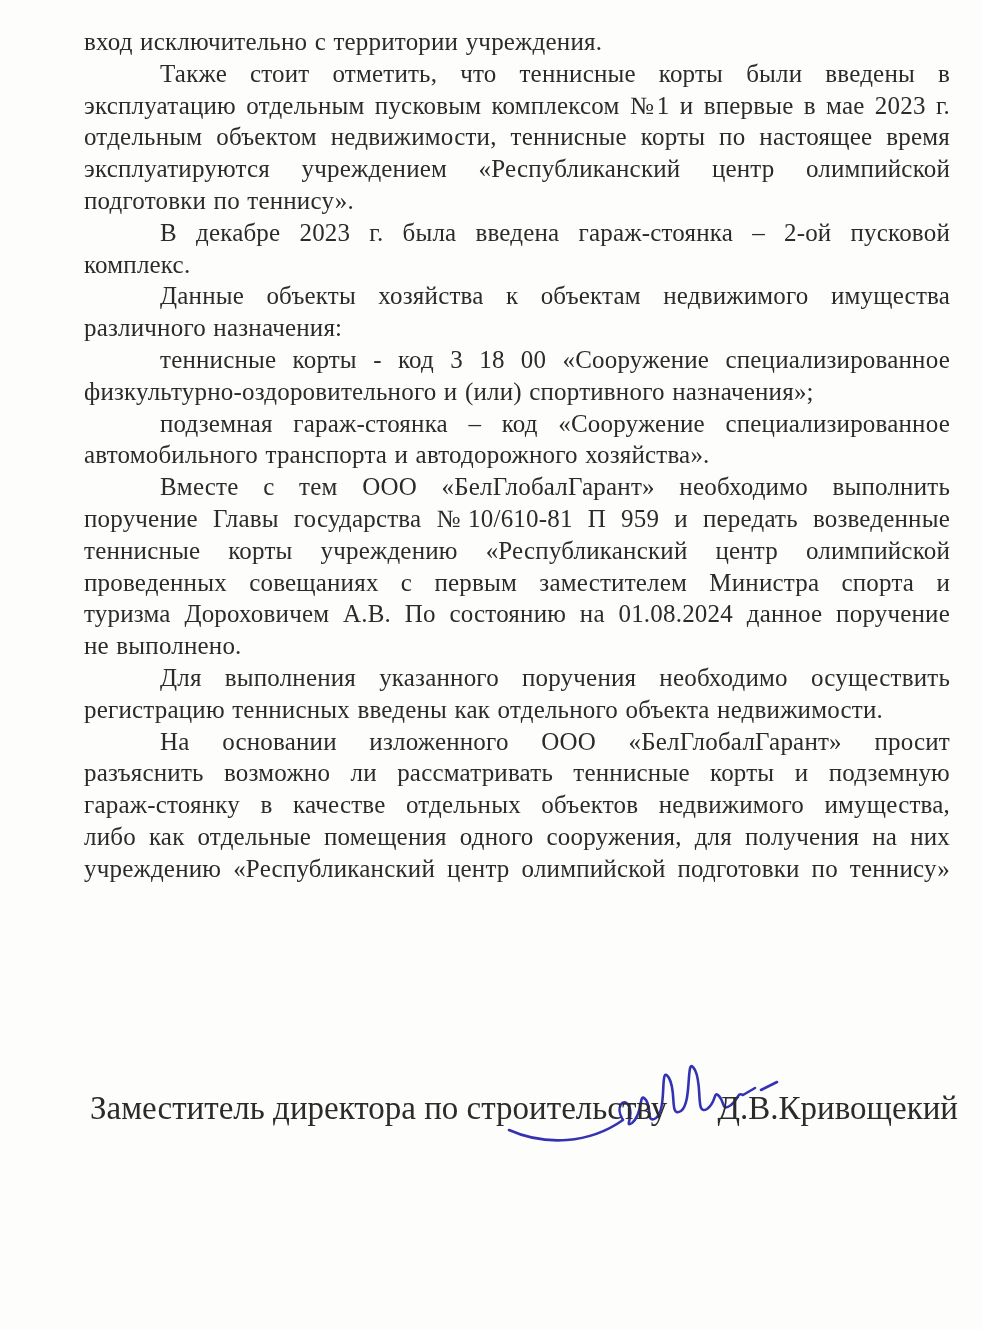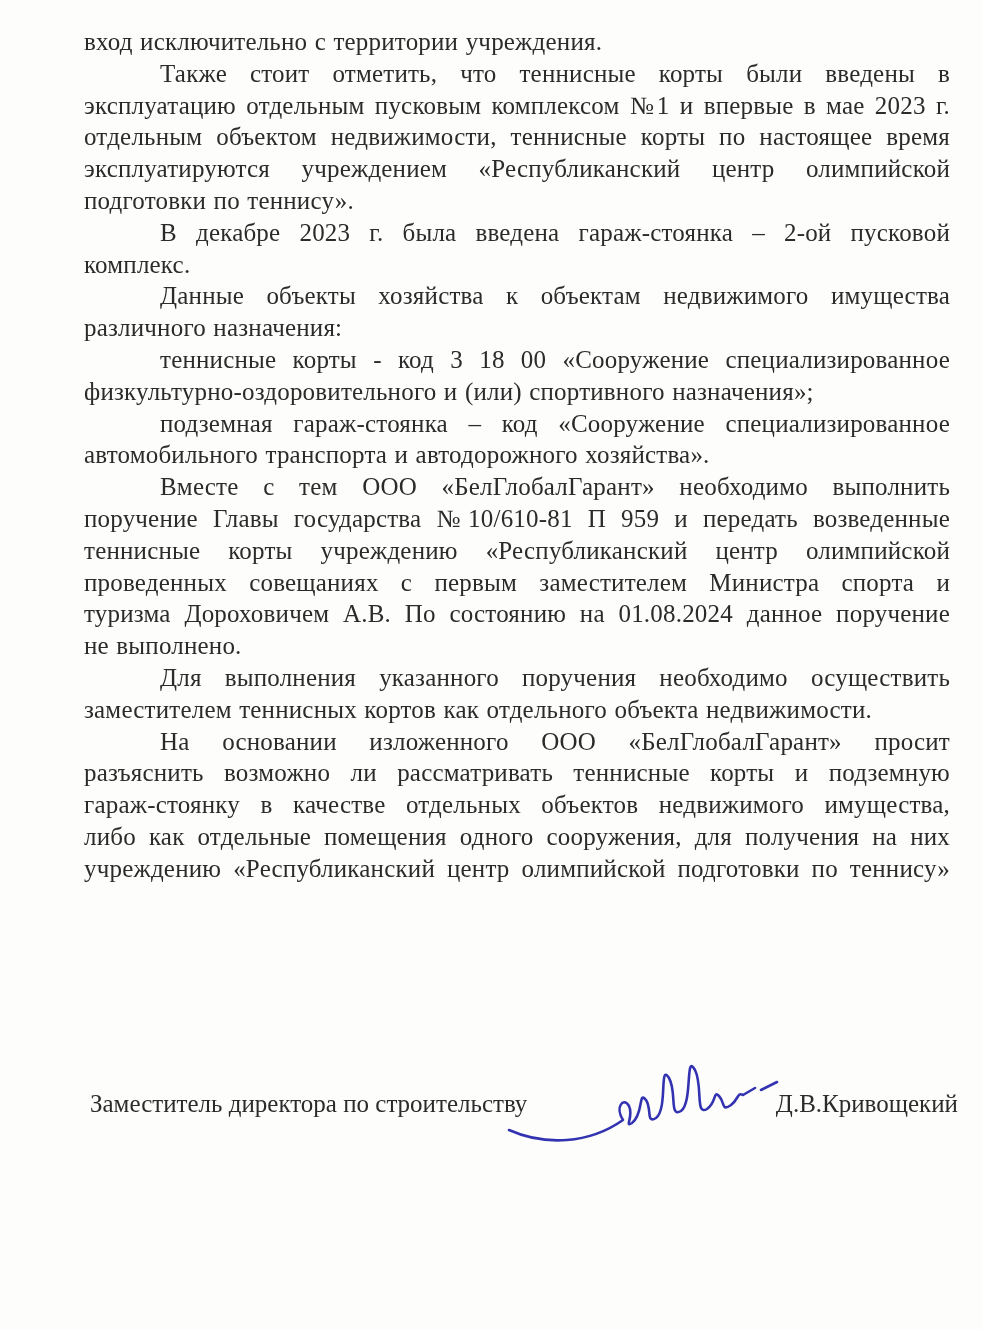--- a/index.html
+++ b/index.html
@@ -45,21 +45,21 @@
   }
   .signature-row {
     position: absolute;
     top: 1090px;
     left: 90px;
     right: 24px;
     display: flex;
     justify-content: space-between;
     align-items: flex-end;
     color: var(--text);
-    font-size: 25px;
+    font-size: 33px;
   }
   .signature-ink {
     position: absolute;
     left: 505px;
     top: 1038px;
     width: 285px;
     height: 120px;
     pointer-events: none;
   }
   .signature-ink path {
@@ -90,21 +90,21 @@
       <div class="line last">физкультурно-оздоровительного и (или) спортивного назначения»;</div>
       <div class="line indent">подземная гараж-стоянка – код «Сооружение специализированное</div>
       <div class="line last">автомобильного транспорта и автодорожного хозяйства».</div>
       <div class="line indent">Вместе с тем ООО «БелГлобалГарант» необходимо выполнить</div>
       <div class="line">поручение Главы государства №10/610-81 П 959 и передать возведенные</div>
       <div class="line">теннисные корты учреждению «Республиканский центр олимпийской</div>
       <div class="line">проведенных совещаниях с первым заместителем Министра спорта и</div>
       <div class="line">туризма Дороховичем А.В. По состоянию на 01.08.2024 данное поручение</div>
       <div class="line last">не выполнено.</div>
       <div class="line indent">Для выполнения указанного поручения необходимо осуществить</div>
-      <div class="line last">заместителем теннисных кортов как отдельного объекта недвижимости.</div>
+      <div class="line last">регистрацию теннисных введены как отдельного объекта недвижимости.</div>
       <div class="line indent">На основании изложенного ООО «БелГлобалГарант» просит</div>
       <div class="line">разъяснить возможно ли рассматривать теннисные корты и подземную</div>
       <div class="line">гараж-стоянку в качестве отдельных объектов недвижимого имущества,</div>
       <div class="line">либо как отдельные помещения одного сооружения, для получения на них</div>
       <div class="line">учреждению «Республиканский центр олимпийской подготовки по теннису»</div>
     </div>
 
   <svg class="signature-ink" viewBox="0 0 285 120" xmlns="http://www.w3.org/2000/svg" aria-hidden="true">
     <path d="M4 92
              C 40 108, 84 106, 118 82

